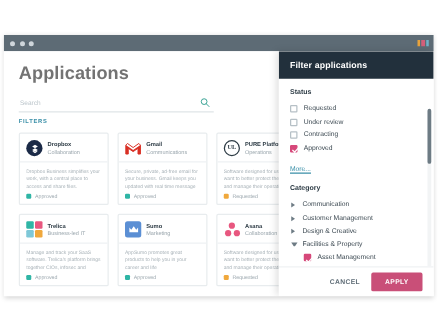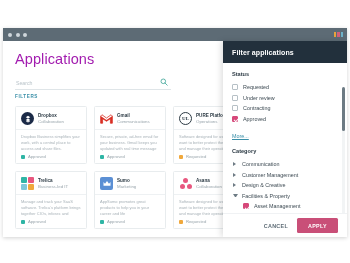--- a/index.html
+++ b/index.html
@@ -28,21 +28,21 @@
   .dot { width: 4px; height: 4px; border-radius: 50%; background: #cfd6db; }
   .chrome-marks { position: absolute; right: 4px; top: 4px; display: flex; gap: 1px; }
   .mk { width: 2.5px; height: 5px; }
   .mk.a { background: #e8a33d; }
   .mk.b { background: #d35f7a; }
   .mk.c { background: #6fb3c9; }
 
   
   .page { position: relative; width: 100%; height: 196px; background: #fff; padding: 10px 12px 0 12px; }
   .page-title {
-    font-size: 14.5px; font-weight: normal; color: #a21caf;
+    font-size: 14.5px; font-weight: bold; color: #737373;
     letter-spacing: .1px; margin-bottom: 9px;
   }
   .searchbar {
     position: relative; width: 156px; height: 14px;
     border-bottom: 1px solid #dfe5e8; margin-bottom: 4px;
   }
   .search-input {
     position: absolute; left: 1px; top: 0; width: 130px; height: 13px;
     border: 0; outline: 0; background: transparent;
     font-family: "Liberation Sans", sans-serif; font-size: 5.2px; color: #9aa6ad;

